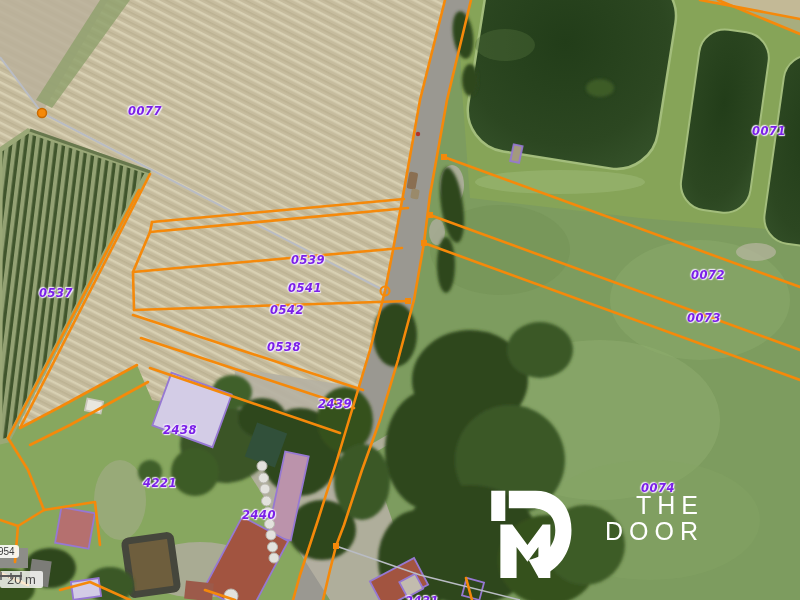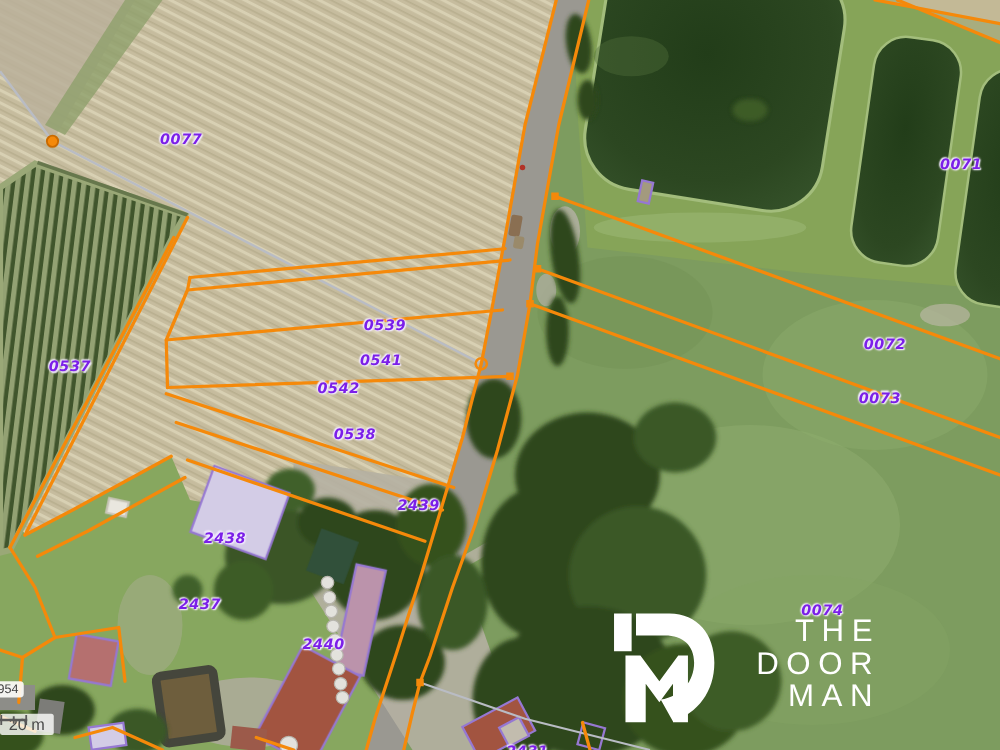--- a/index.html
+++ b/index.html
@@ -212,25 +212,25 @@
       <rect x="405" y="298" width="6" height="6" fill="#F5890A"></rect>
       <rect x="333" y="543" width="6" height="6" fill="#F5890A"></rect>
     </g>
   </svg>
 
   <div id="labels-layer">
       <span class="parcel-label" style="left: 109px; top: 111px;">0077</span>
       <span class="parcel-label" style="left: 20px; top: 293px;">0537</span>
       <span class="parcel-label" style="left: 272px; top: 260px;">0539</span>
       <span class="parcel-label" style="left: 269px; top: 288px;">0541</span>
-      <span class="parcel-label" style="left: 235px; top: 310px;">0542</span>
+      <span class="parcel-label" style="left: 251px; top: 310px;">0542</span>
       <span class="parcel-label" style="left: 248px; top: 347px;">0538</span>
       <span class="parcel-label" style="left: 294px; top: 404px; padding-left: 10px;">2439</span>
       <span class="parcel-label" style="left: 120px; top: 430px; padding-left: 48px;">2438</span>
-      <span class="parcel-label" style="left: 124px; top: 483px;">2437</span>
+      <span class="parcel-label" style="left: 124px; top: 483px;">4221</span>
       <span class="parcel-label" style="left: 223px; top: 515px;">2440</span>
       <span class="parcel-label" style="left: 733px; top: 131px;">0071</span>
       <span class="parcel-label" style="left: 672px; top: 275px;">0072</span>
       <span class="parcel-label" style="left: 668px; top: 318px;">0073</span>
       <span class="parcel-label" style="left: 612px; top: 488px; padding-left: 20px;">0074</span>
       <span class="parcel-label" style="left: 386px; top: 601px;">2431</span>
     </div>
 
   <div id="ref-bubble">954</div>
 
@@ -241,21 +241,20 @@
       <line x1="11" y1="2" x2="11" y2="8" stroke="#5a5a5a" stroke-width="1.5"></line>
       <line x1="21" y1="1" x2="21" y2="9" stroke="#5a5a5a" stroke-width="1.5"></line>
     </svg>
     <span id="scale-box">20 m</span>
   </div>
 
   <div id="logo">
     <div id="logo-text">
       <div>THE</div>
       <div>DOOR</div>
-      <div>MAN</div>
     </div>
     <svg id="logo-icon" viewBox="0 0 230 250">
       <path fill="#fff" d="M2,2 h40 v86 h-40 z"></path>
       <path fill="#fff" d="M52,2 L128,2 C192,2 230,50 230,114 C230,180 192,228 136,248 L108,198 C156,190 184,156 184,114 C184,74 158,52 118,52 L52,52 Z"></path>
       <path fill="#fff" d="M28,250 L28,98 L62,98 L105,156 L148,98 L170,98 L170,250 L136,250 L136,162 L105,204 L74,162 L74,250 Z"></path>
     </svg>
   </div>
 
 </div>
 

